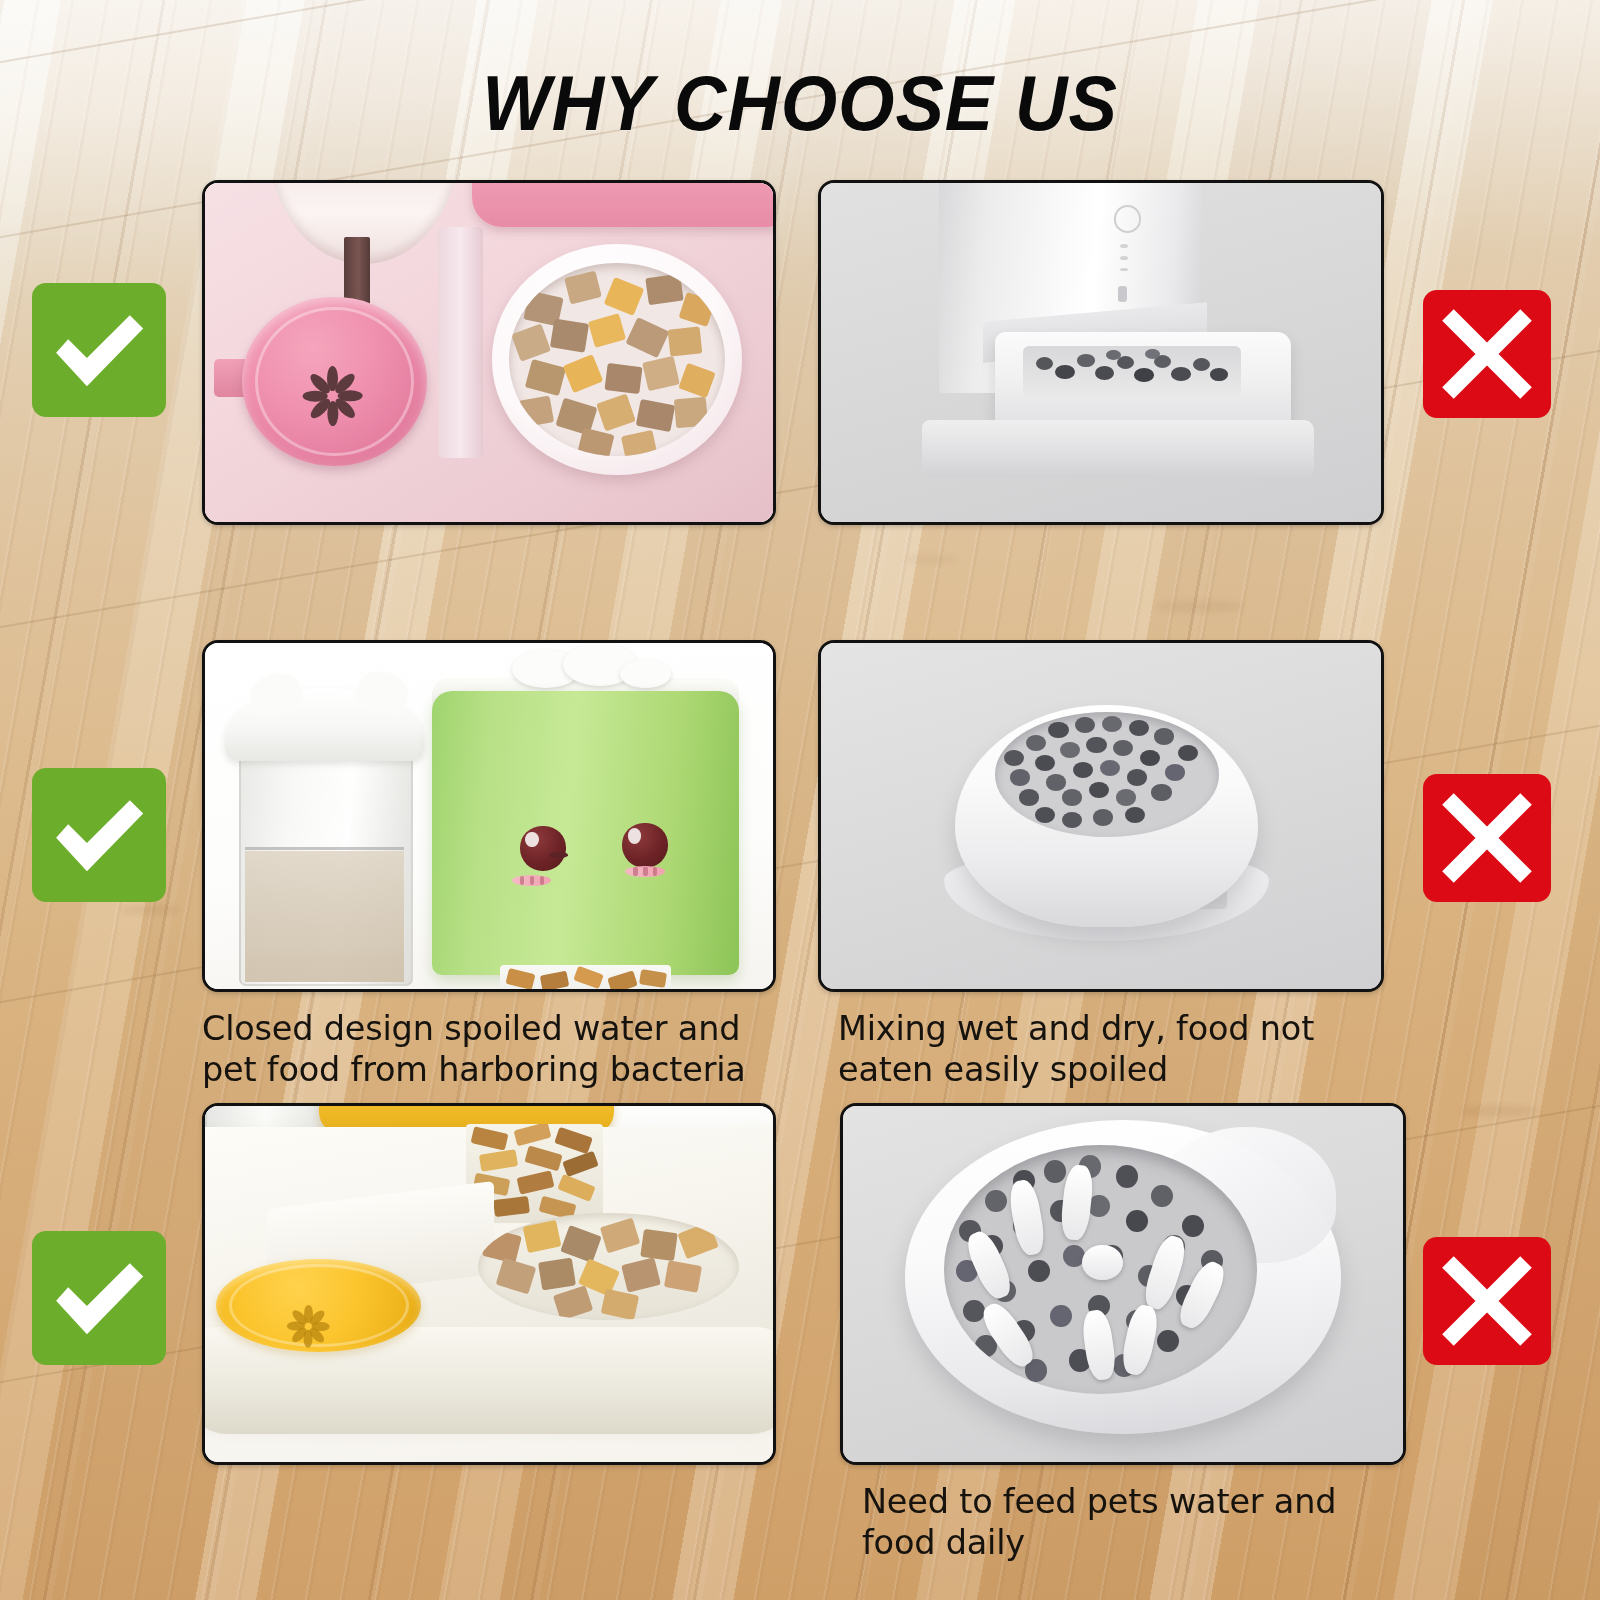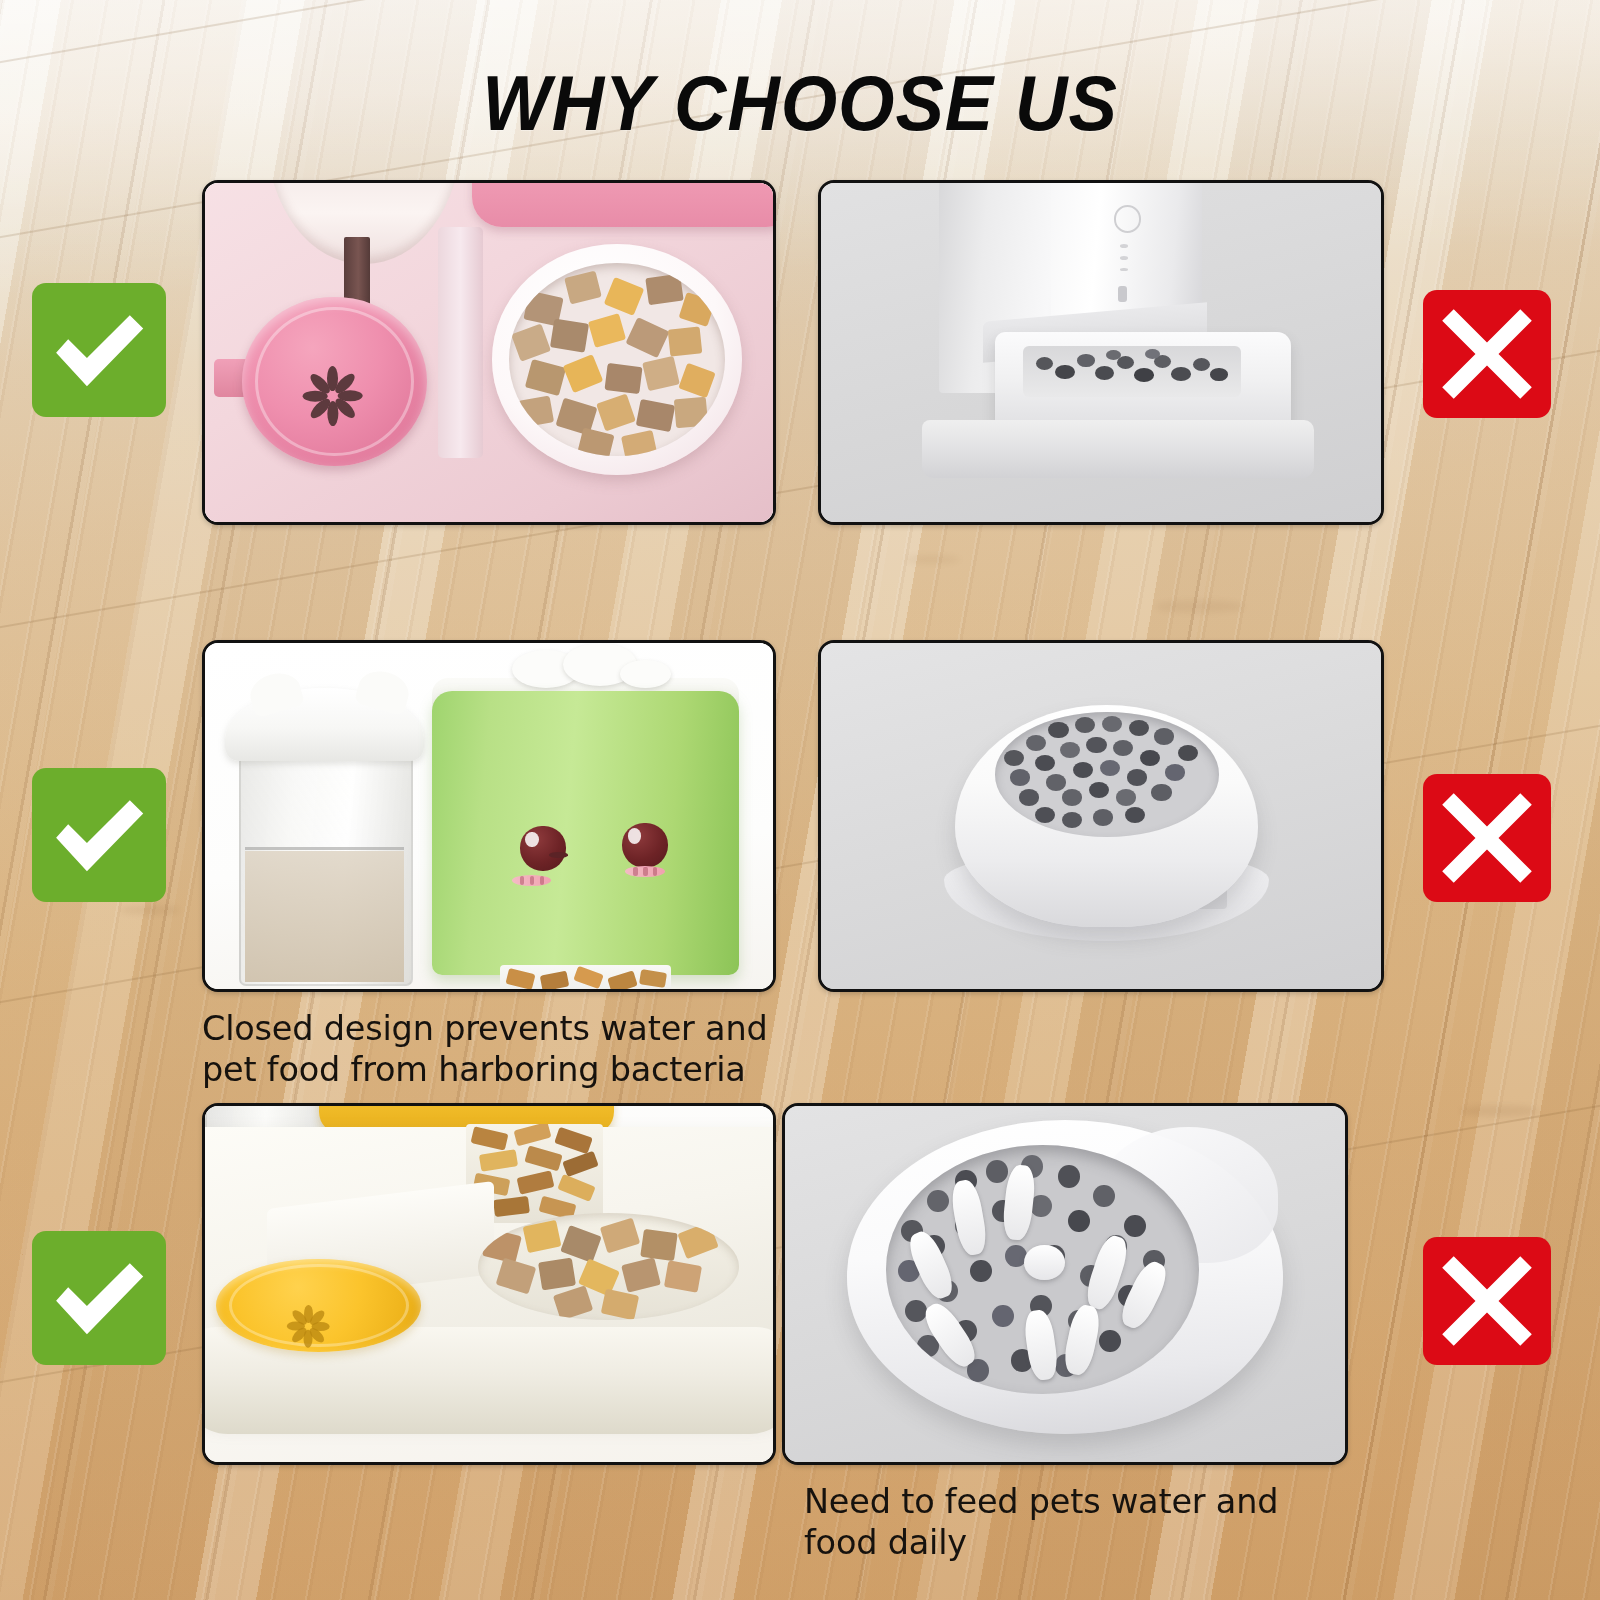--- a/index.html
+++ b/index.html
@@ -401,21 +401,21 @@
           </div>
         <div class="chute5 chute">
           <span class="kib" style="left:4%;top:18%;width:16%;height:46%;background:#c98f46;transform:rotate(14deg);"></span>
           <span class="kib" style="left:24%;top:24%;width:16%;height:46%;background:#b57e3c;transform:rotate(-11deg);"></span>
           <span class="kib" style="left:44%;top:16%;width:16%;height:44%;background:#d69a4e;transform:rotate(20deg);"></span>
           <span class="kib" style="left:64%;top:26%;width:16%;height:46%;background:#bc8640;transform:rotate(-17deg);"></span>
           <span class="kib" style="left:82%;top:18%;width:15%;height:44%;background:#c4904a;transform:rotate(9deg);"></span>
         </div>
       </div>
     </div>
-    <div class="caption" style="left:0px;top:368px;width:610px;">Closed design prevents water and
+    <div class="caption" style="left:0px;top:368px;width:610px;">Closed design spoiled water and
 pet food from harboring bacteria</div>
   </div>
   <div class="cell" style="left:818px;top:640px;width:566px;height:352px;">
     <div class="card neg" style="width:566px;height:352px;">
       <div class="scene s4">
         <div class="skirt"></div>
         <div class="notch"></div>
         <div class="bowl"></div>
         <div class="well">
           <span class="pellet" style="left:4%;top:30%;width:9%;height:13%;background:#55565b;"></span>
@@ -442,20 +442,22 @@
           <span class="pellet" style="left:18%;top:76%;width:9%;height:13%;background:#4e4f55;"></span>
           <span class="pellet" style="left:30%;top:62%;width:9%;height:13%;background:#626369;"></span>
           <span class="pellet" style="left:42%;top:56%;width:9%;height:13%;background:#4a4b51;"></span>
           <span class="pellet" style="left:54%;top:62%;width:9%;height:13%;background:#6a6b71;"></span>
           <span class="pellet" style="left:30%;top:80%;width:9%;height:13%;background:#56575d;"></span>
           <span class="pellet" style="left:44%;top:78%;width:9%;height:13%;background:#5e5f65;"></span>
           <span class="pellet" style="left:58%;top:76%;width:9%;height:13%;background:#4b4c52;"></span>
         </div>
       </div>
     </div>
+    <div class="caption" style="left:20px;top:368px;width:600px;">Mixing wet and dry, food not
+eaten easily spoiled</div>
   </div>
   <div class="badge no" style="left:1423px;top:774px;width:128px;height:128px;">
     <svg viewBox="0 0 100 100">
         <path d="M24 15 L50 41 L76 15 L85 24 L59 50 L85 76 L76 85 L50 59 L24 85 L15 76 L41 50 L15 24 Z" fill="#ffffff"></path>
       </svg>
   </div>
 
   <div class="badge ok" style="left:32px;top:1231px;width:134px;height:134px;">
     <svg viewBox="0 0 100 100">
         <path d="M18 52 L27 42 L41 56 L73 24 L83 34 L41 77 Z" fill="#ffffff"></path>
@@ -504,21 +506,21 @@
         <div class="ypetal" style="transform:rotate(45deg);"></div>
         <div class="ypetal" style="transform:rotate(90deg);"></div>
         <div class="ypetal" style="transform:rotate(135deg);"></div>
         <div class="ypetal" style="transform:rotate(180deg);"></div>
         <div class="ypetal" style="transform:rotate(225deg);"></div>
         <div class="ypetal" style="transform:rotate(270deg);"></div>
         <div class="ypetal" style="transform:rotate(315deg);"></div>
       </div>
     </div>
   </div>
-  <div class="cell" style="left:782px;top:1103px;width:684px;height:362px;">
+  <div class="cell" style="left:840px;top:1103px;width:684px;height:362px;">
     <div class="card neg" style="width:566px;height:362px;">
       <div class="scene s6">
         <div class="outer"></div>
         <div class="lip"></div>
         <div class="inner">
           <span class="pellet" style="left:5%;top:30%;width:7%;height:9%;background:#56575c;"></span>
           <span class="pellet" style="left:13%;top:18%;width:7%;height:9%;background:#63646a;"></span>
           <span class="pellet" style="left:22%;top:10%;width:7%;height:9%;background:#4b4c52;"></span>
           <span class="pellet" style="left:32%;top:6%;width:7%;height:9%;background:#5d5e64;"></span>
           <span class="pellet" style="left:43%;top:4%;width:7%;height:9%;background:#68696f;"></span>

